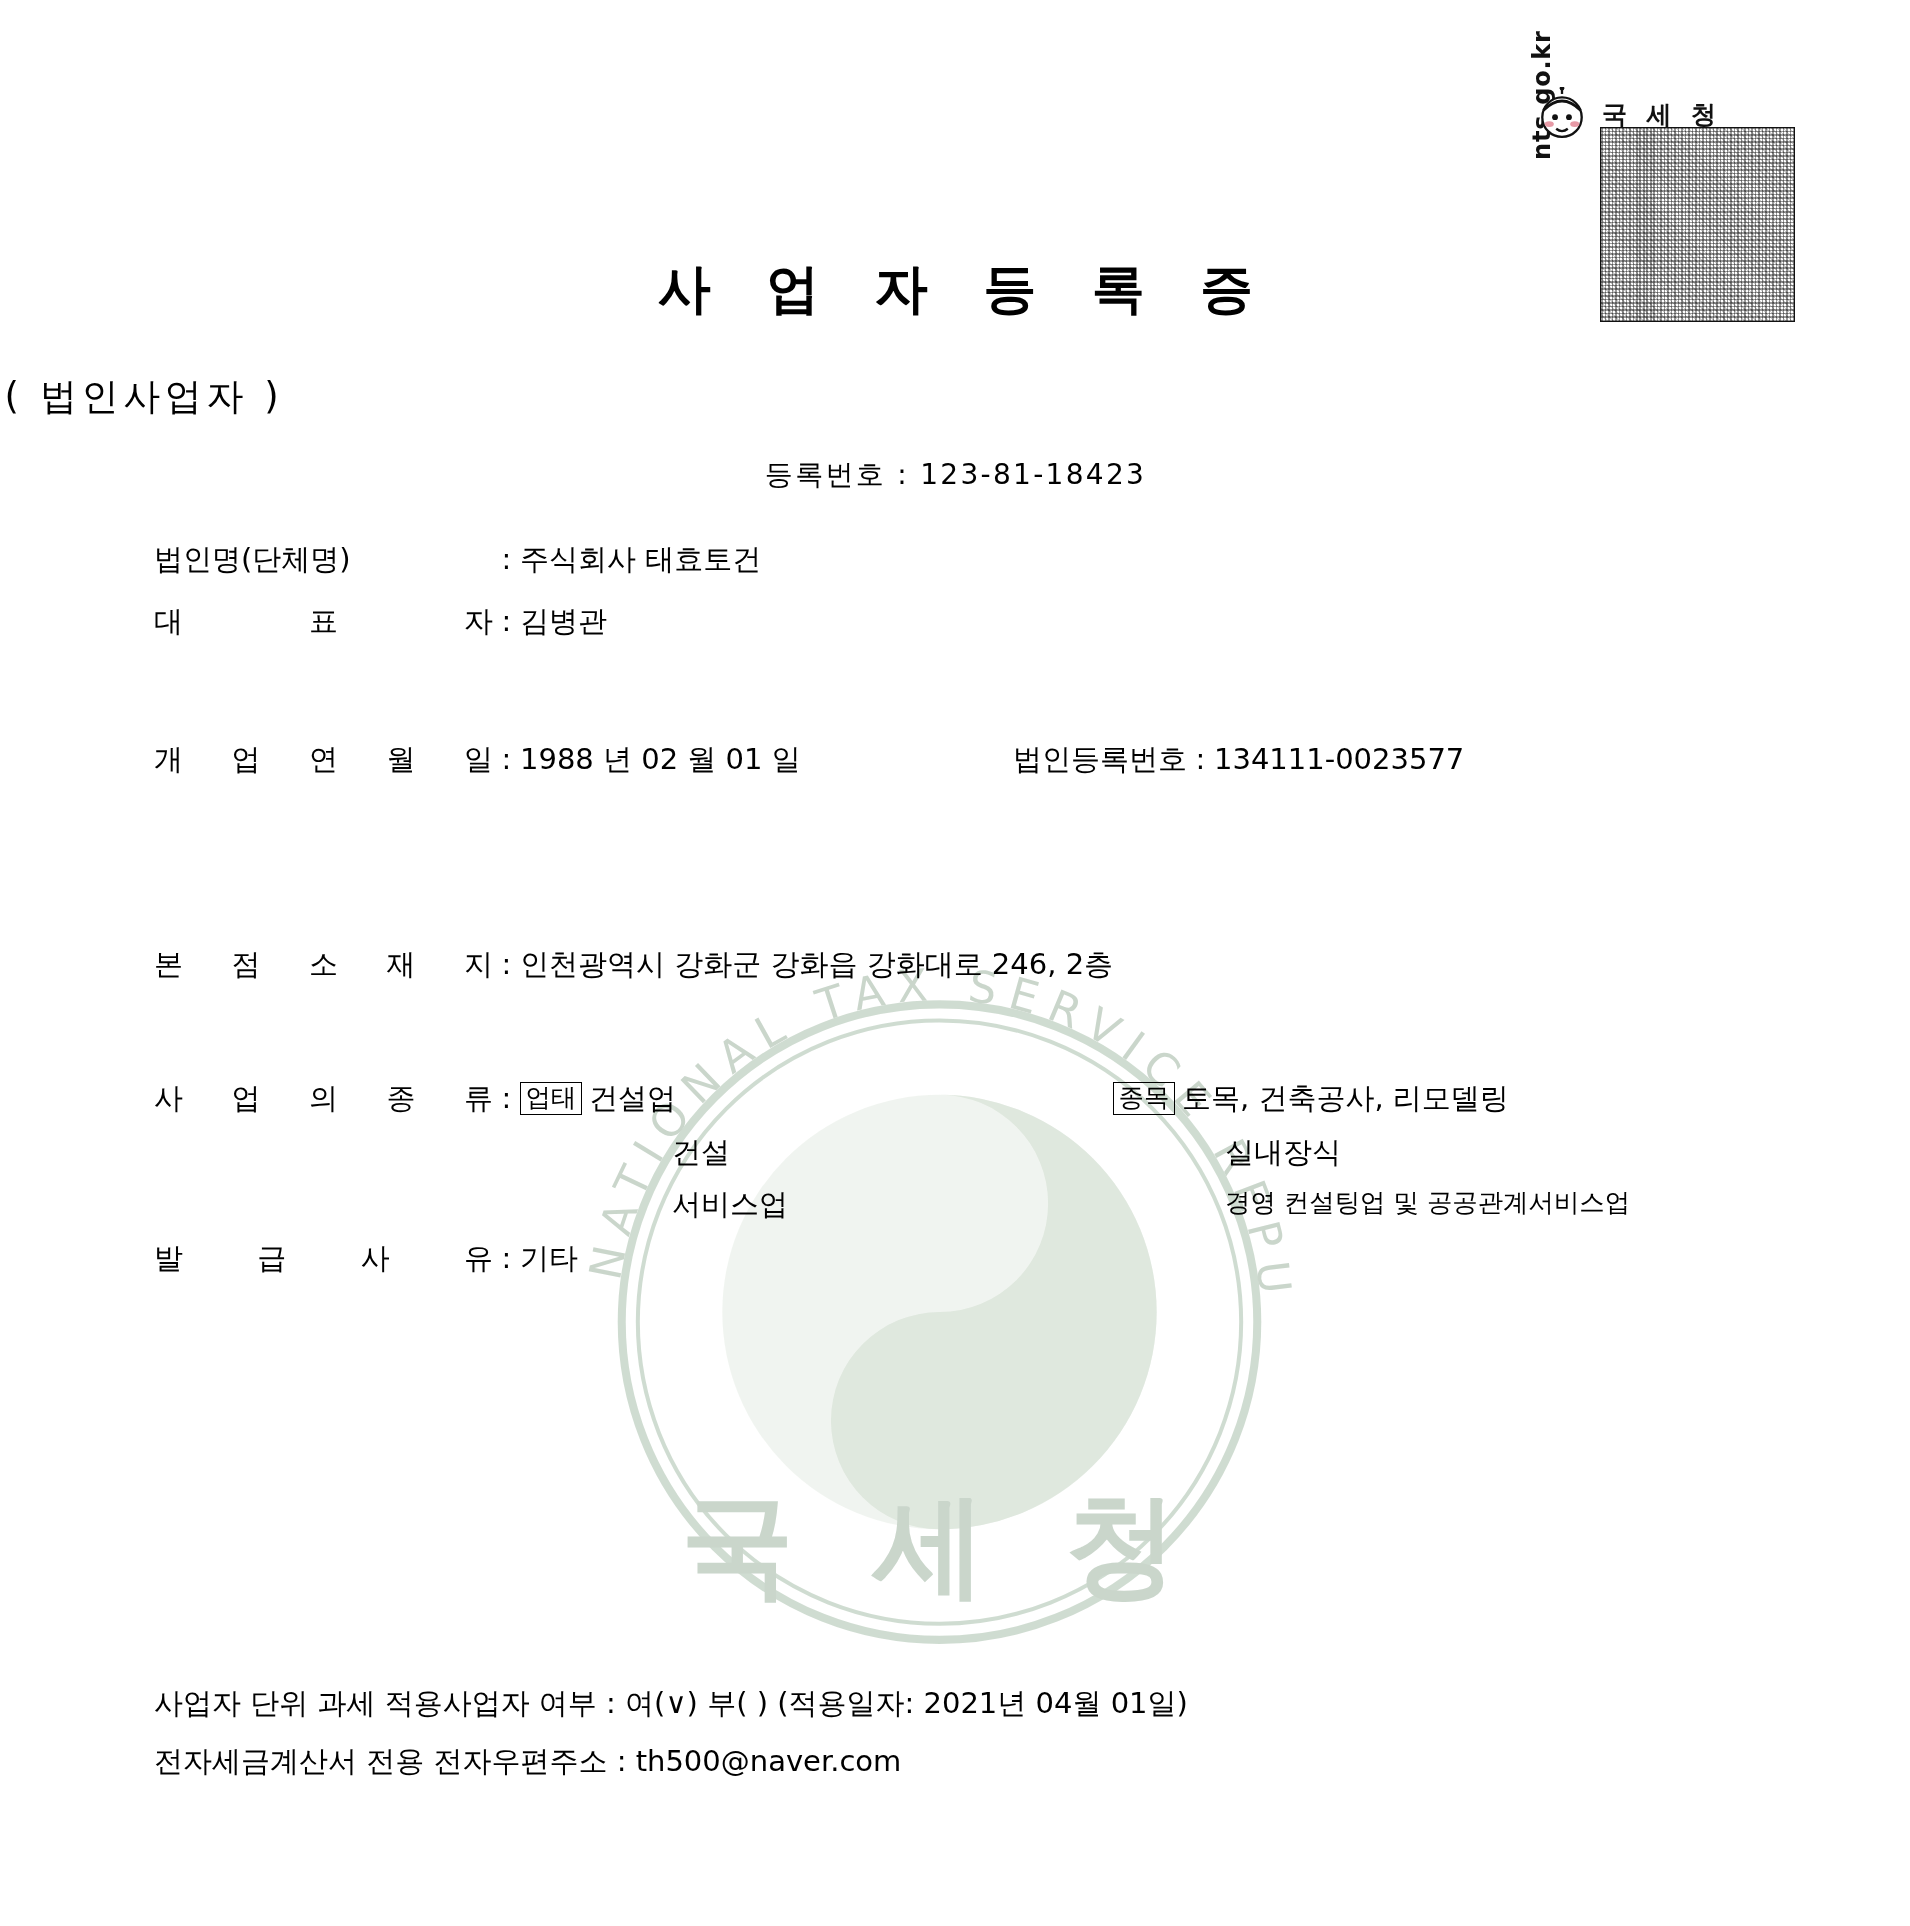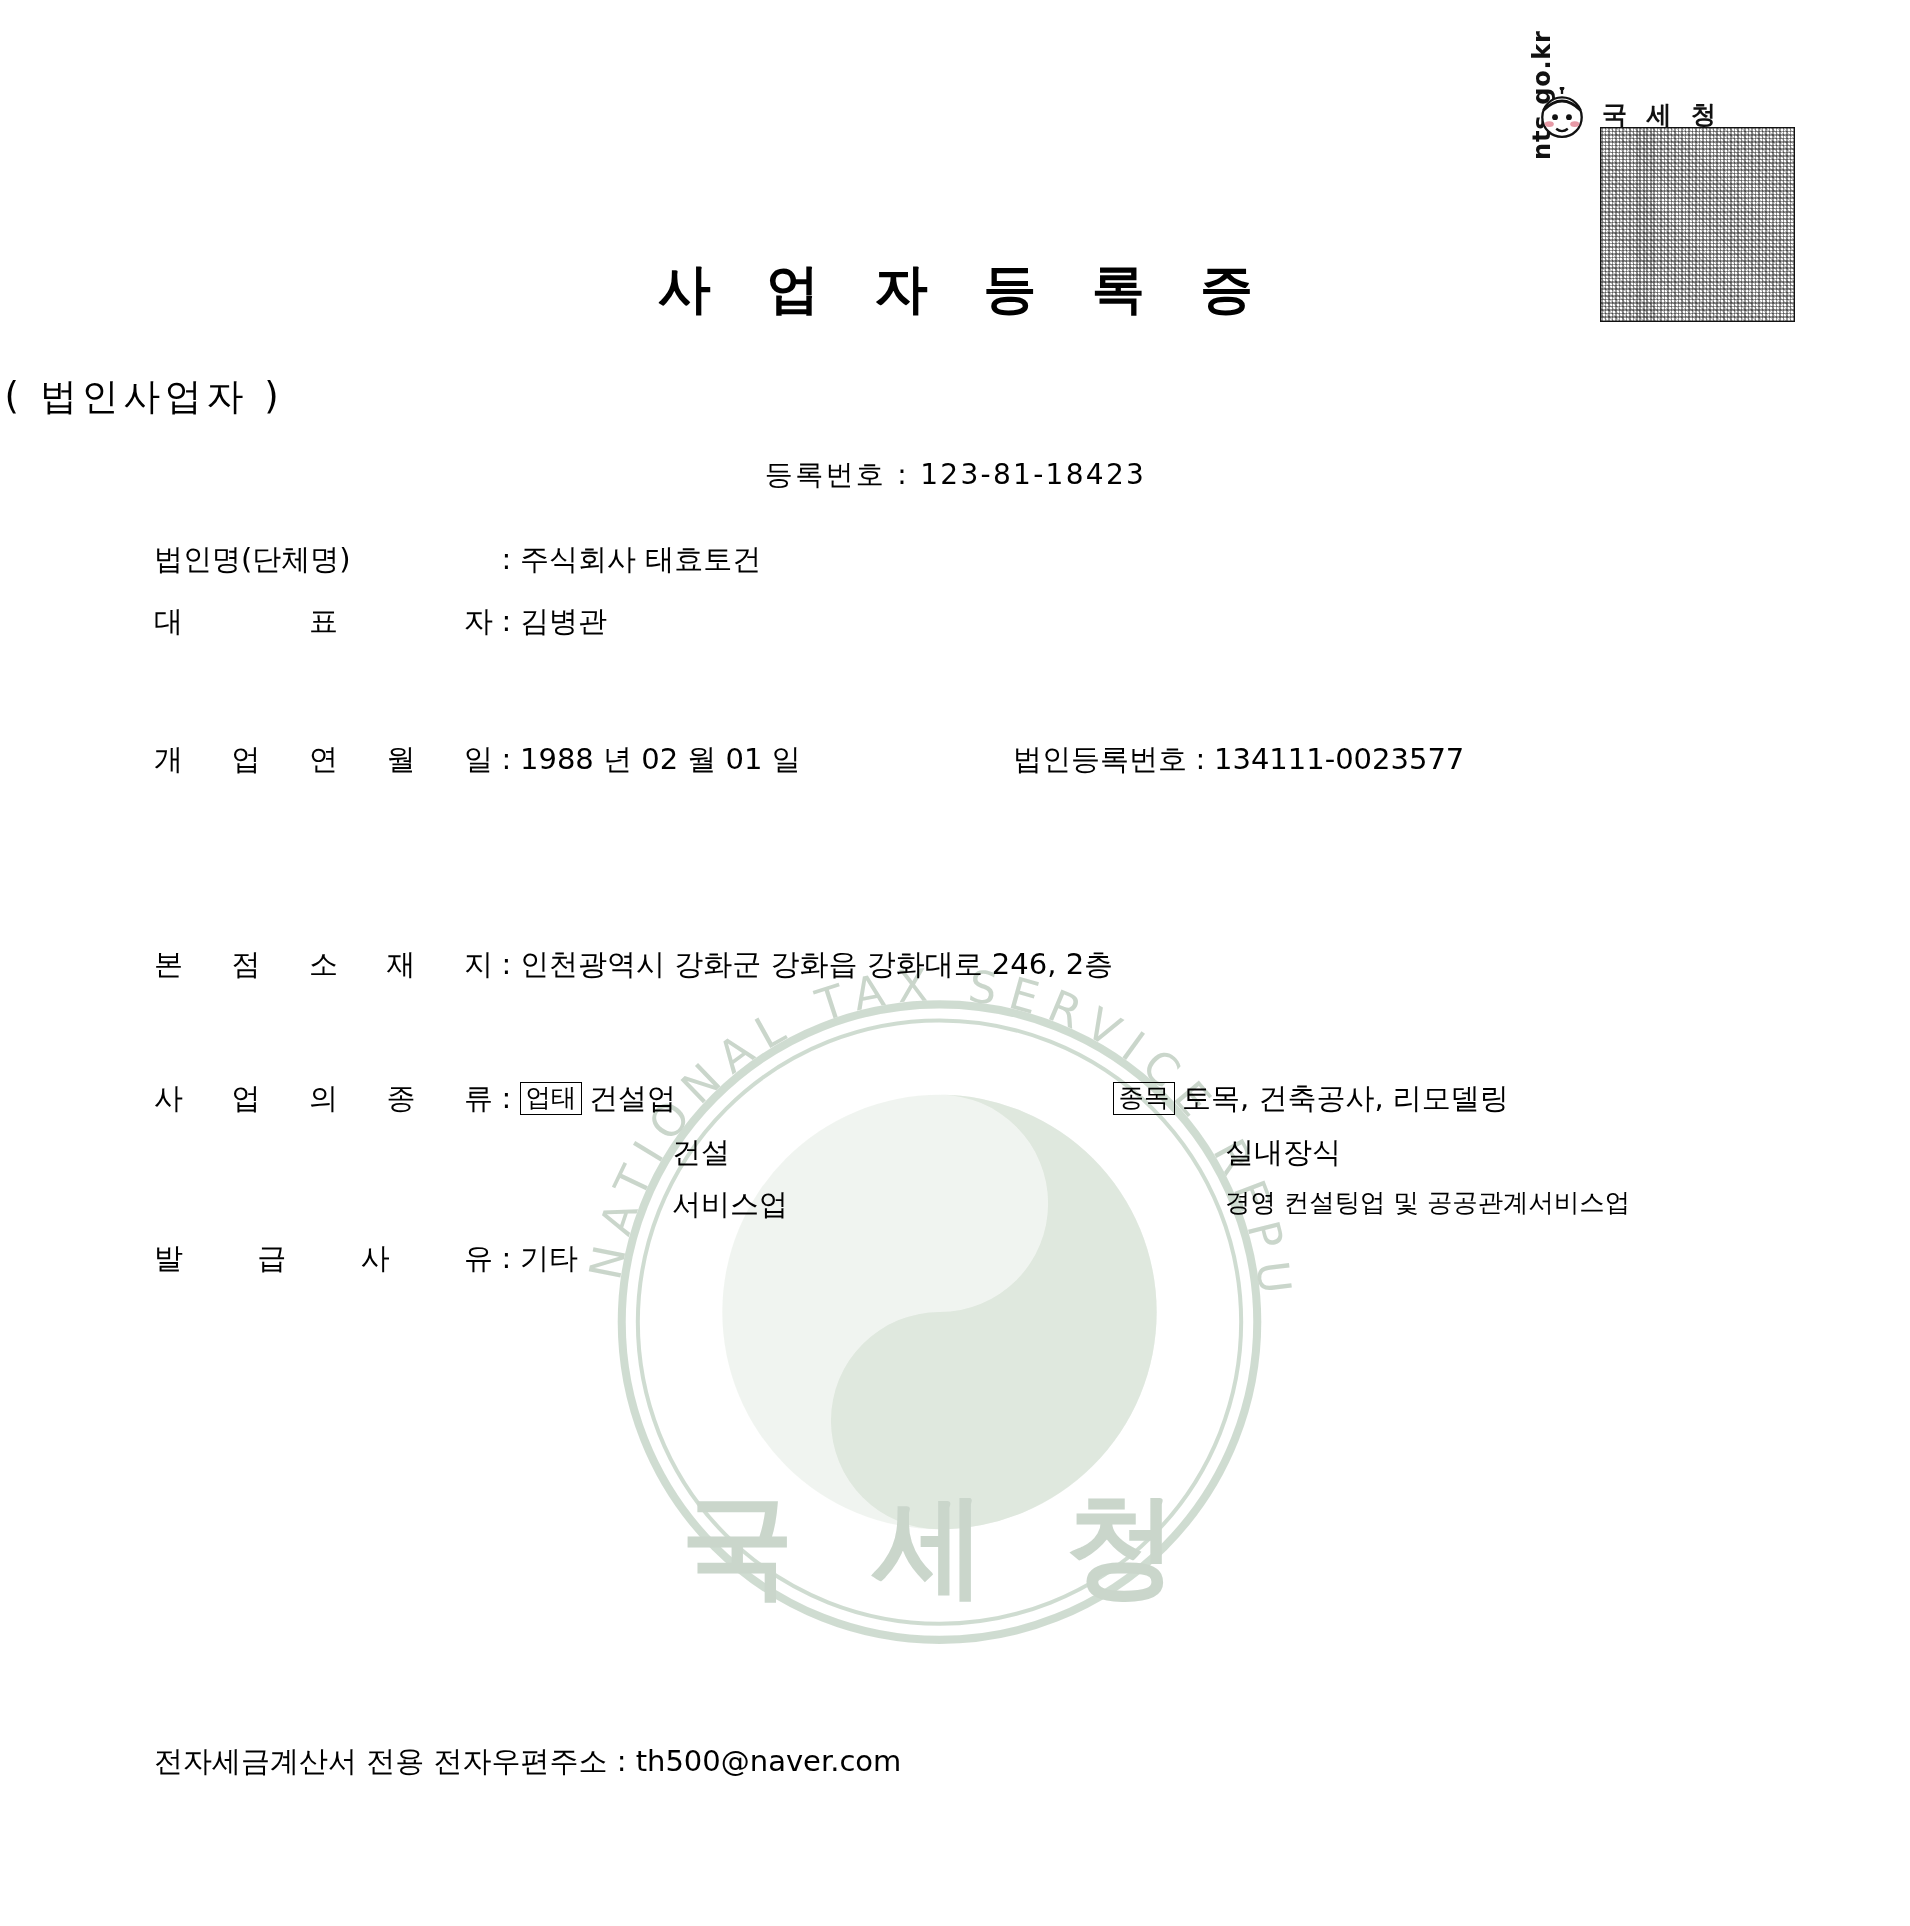--- a/index.html
+++ b/index.html
@@ -224,16 +224,17 @@
     <span>실내장식</span>
   </div>
   <div class="field" style="top:1188px; left:1225px; font-size:25.4px;">
     <span>경영 컨설팅업 및 공공관계서비스업</span>
   </div>
 
   <div class="field" style="top:1242px;">
     <span class="lbl lbl-w1">발 급 사 유</span><span class="colon">:</span><span class="val">기타</span>
   </div>
 
+  <div class="field" style="top:1687px;">사업자 단위 과세 적용사업자 여부 : 여(∨) 부( ) (적용일자: 2021년 04월 01일)</div>
   <div class="field" style="top:1745px;">전자세금계산서 전용 전자우편주소 : th500@naver.com</div>
 
 </div>
 
 
 </body></html>

